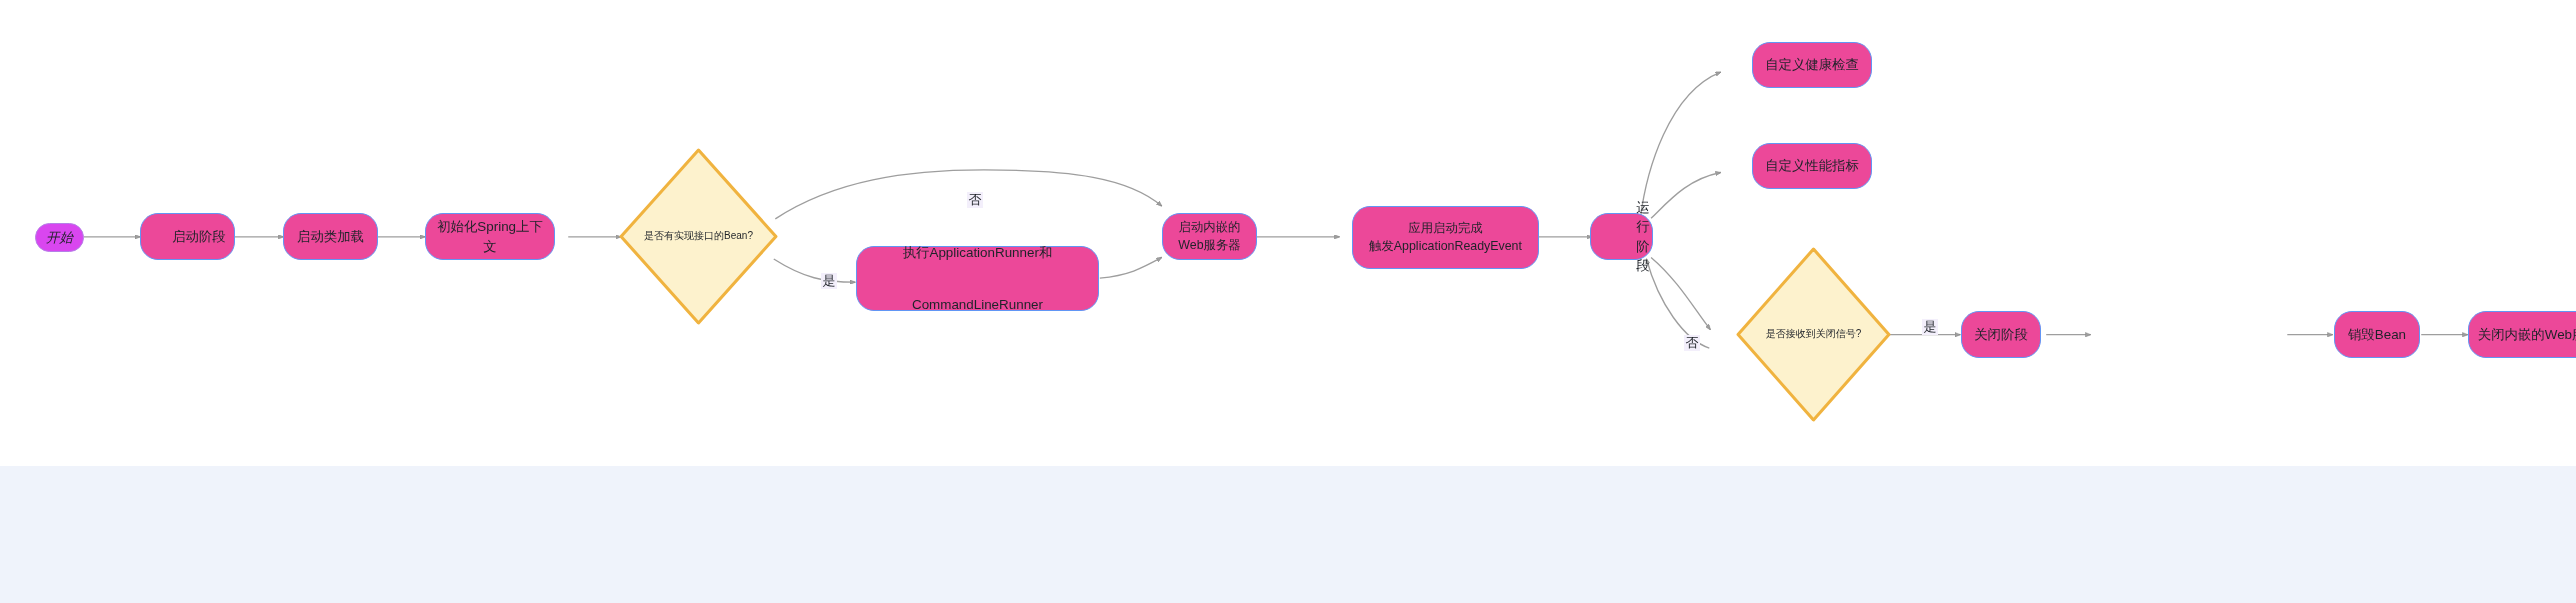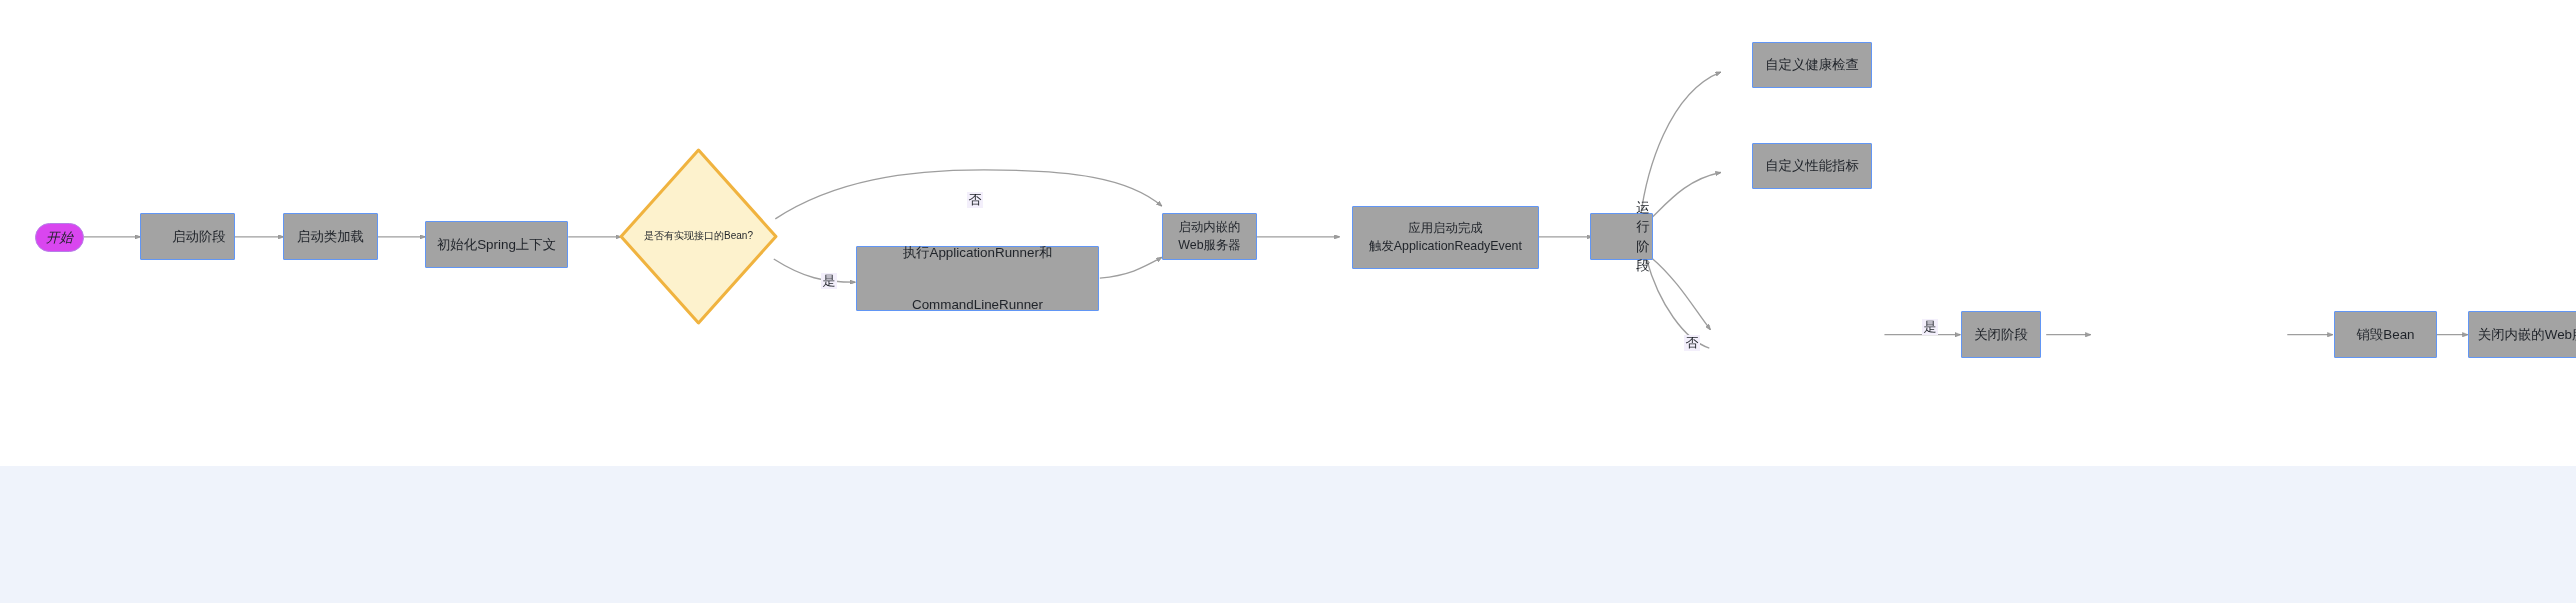--- a/index.html
+++ b/index.html
@@ -51,23 +51,23 @@
     display: flex;
     align-items: center;
     justify-content: center;
     text-align: center;
     color: #1f2329;
     line-height: 1.45;
     z-index: 4;
   }
 
   .node-process {
-    background: #a3a3a3;
+    background: #ec4899;
     border: 1.5px solid #6196f5;
-    border-radius: 1px;
+    border-radius: 18px;
     font-size: 13.4px;
     padding: 2.1px 5.2px;
   }
 
   .node-terminal {
     background: #d946ef;
     border: 1.5px solid #b57fe8;
     border-radius: 515px;
     font-size: 13.4px;
     padding: 2.1px 7.2px;
@@ -161,21 +161,21 @@
   </div>
 
   <div class="node node-process" style="left:140px; top:213px; width:95px; height:47px;padding-left:28px;">
     <span>启动阶段</span>
   </div>
 
   <div class="node node-process" style="left:283px; top:213px; width:95px; height:47px;">
     <span>启动类加载</span>
   </div>
 
-  <div class="node node-process" style="left:425px; top:213px; width:143px; height:47px;margin-top:8px;">
+  <div class="node node-process" style="left:425px; top:213px; width:130px; height:47px;">
     <span>初始化Spring上下文</span>
   </div>
 
   <div class="node node-decision" style="left:619px; top:148px; width:159px; height:177px;">
     <svg class="diamond-shape" viewBox="0 0 308 344" preserveAspectRatio="none">
       <polygon points="154,4 304,172 154,340 4,172" fill="#fdf2cd" stroke="#f0b33f" stroke-width="6" stroke-linejoin="round"></polygon>
     </svg>
     <span class="diamond-label">是否有实现接口的Bean?</span>
   </div>
 
@@ -198,27 +198,33 @@
   </div>
 
   <div class="node node-process" style="left:1752px; top:42px; width:120px; height:46px;">
     <span>自定义健康检查</span>
   </div>
 
   <div class="node node-process" style="left:1752px; top:143px; width:120px; height:46px;">
     <span>自定义性能指标</span>
   </div>
 
+  <div class="node node-decision" style="left:1736px; top:247px; width:155px; height:175px;">
+    <svg class="diamond-shape" viewBox="0 0 300 340" preserveAspectRatio="none">
+      <polygon points="150,4 296,170 150,336 4,170" fill="#fdf2cd" stroke="#f0b33f" stroke-width="6" stroke-linejoin="round"></polygon>
+    </svg>
+    <span class="diamond-label">是否接收到关闭信号?</span>
+  </div>
 
   <div class="node node-process" style="left:1961px; top:311px; width:80px; height:47px;">
     <span>关闭阶段</span>
   </div>
 
 
-  <div class="node node-process" style="left:2334px; top:311px; width:103px; height:47px;">
+  <div class="node node-process" style="left:2334px; top:311px; width:86px; height:47px;">
     <span>销毁Bean</span>
   </div>
 
   <div class="node node-process" style="left:2468px; top:311px; width:154px; height:47px;">
     <span>关闭内嵌的Web服务器</span>
   </div>
 
   <div class="edge-label" style="left:967px; top:192px;">
     <span>否</span>
   </div>

